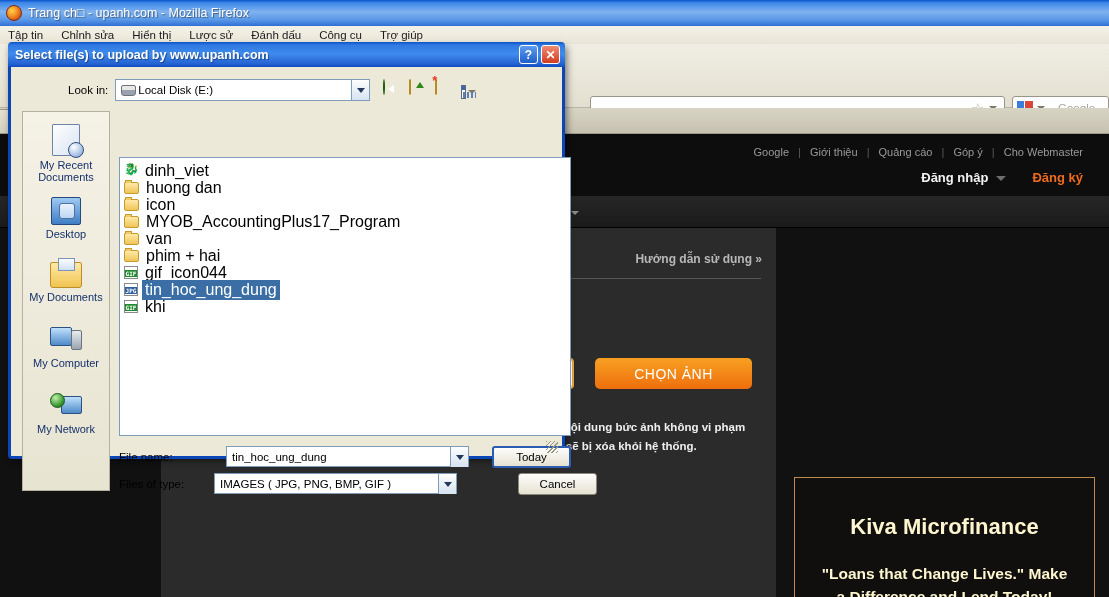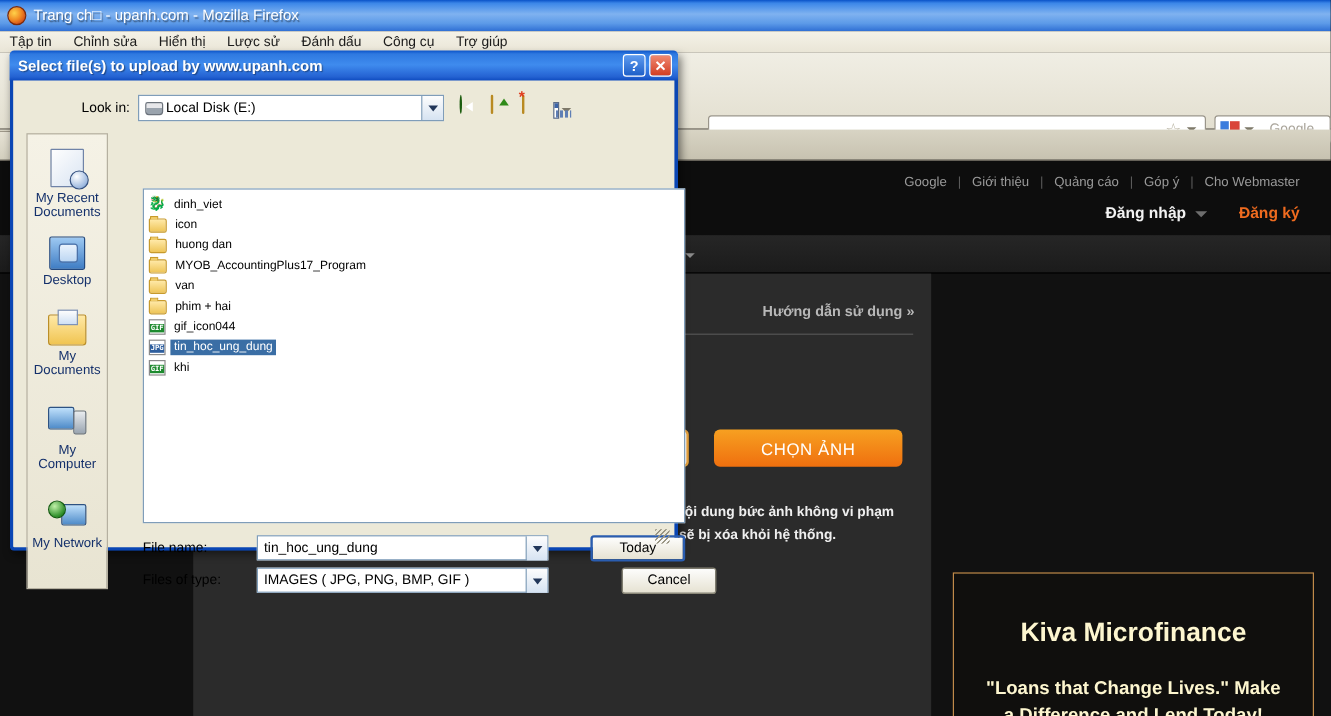--- a/index.html
+++ b/index.html
@@ -184,21 +184,21 @@
     background:linear-gradient(to bottom,#ffe49a,#e7b64a);border:1px solid #b98a22;box-sizing:border-box;position:relative;}
   .foldico.up:after{content:"";position:absolute;left:6px;top:2px;width:0;height:0;
     border-left:4px solid transparent;border-right:4px solid transparent;border-bottom:6px solid #2f8a18;}
   .foldico.new:after{content:"*";position:absolute;right:-1px;top:-7px;color:#e03c1e;font-size:13px;font-weight:bold;}
   .viewico{width:16px;height:14px;margin-top:3px;background:#fff;border:1px solid #5b6b86;box-sizing:border-box;
     background-image:linear-gradient(to bottom,#3c64a8 0 4px,#fff 4px 100%);position:relative;}
   .viewico:before{content:"";position:absolute;left:1px;top:6px;width:13px;height:6px;
     background:repeating-linear-gradient(to right,#5f7fb5 0 2px,transparent 2px 4px);}
 
   #places{
-    position:absolute;left:11px;top:66px;width:68px;height:380px;
+    position:absolute;left:11px;top:66px;width:88px;height:380px;
     background:linear-gradient(to bottom,#f5f2e6,#e8e4d2);border:1px solid #b5b0a0;box-sizing:border-box;
   }
   .place{text-align:center;color:#14306b;font-size:11px;line-height:12px;margin-top:12px;}
   .place .pico{margin:0 auto 3px auto;}
   .ic-doc{width:28px;height:32px;background:linear-gradient(135deg,#fefefe,#d9e4f2);border:1px solid #6f83a8;
     box-sizing:border-box;position:relative;border-radius:1px;}
   .ic-doc:after{content:"";position:absolute;right:-5px;bottom:-3px;width:16px;height:16px;border-radius:50%;
     background:radial-gradient(circle at 35% 30%,#fff,#9db9e0 70%,#4a6ea8);border:1px solid #34507f;box-sizing:border-box;}
   .ic-desk{width:30px;height:28px;background:linear-gradient(to bottom,#9ec9f2,#3f7dc4);border:1px solid #23497f;
     box-sizing:border-box;border-radius:2px;position:relative;}
@@ -217,36 +217,36 @@
   .ic-net:before{content:"";position:absolute;right:0;top:3px;width:21px;height:18px;border-radius:2px;
     background:linear-gradient(to bottom,#bfe0fb,#4e8bc9);border:1px solid #2d5282;box-sizing:border-box;}
   .ic-net:after{content:"";position:absolute;left:0;top:0;width:15px;height:15px;border-radius:50%;
     background:radial-gradient(circle at 35% 30%,#bff0a8,#2f8f2a 70%,#1b6b18);border:1px solid #155c12;box-sizing:border-box;}
 
   #filelist{
     position:absolute;left:108px;top:112px;width:452px;height:279px;
     background:#fff;border:1px solid #7f9db9;box-sizing:border-box;overflow:hidden;padding:4px 0 0 4px;
   }
   .frow{display:flex;align-items:center;height:17px;}
-  .frow .fname{font-size:10px;color:#000;padding:1px 3px;white-space:nowrap;}
+  .frow .fname{font-size:16px;color:#000;padding:1px 3px;white-space:nowrap;}
   .frow.sel .fname{background:#3a6ea5;color:#fff;}
   .ic-folder{width:15px;height:12px;margin-right:4px;flex:0 0 auto;border-radius:1px 2px 2px 2px;
     background:linear-gradient(to bottom,#ffe9a8,#eec558);border:1px solid #c79a2c;box-sizing:border-box;position:relative;}
   .ic-folder:before{content:"";position:absolute;left:0;top:-3px;width:7px;height:3px;
     background:#f0cc6a;border:1px solid #c79a2c;border-bottom:none;box-sizing:border-box;border-radius:1px 1px 0 0;}
   .ic-gif,.ic-jpg{width:14px;height:13px;margin-right:4px;flex:0 0 auto;background:#fff;border:1px solid #8a8a8a;
     box-sizing:border-box;position:relative;overflow:hidden;}
   .ic-gif:after{content:"GIF";position:absolute;left:0;bottom:1px;width:100%;text-align:center;
     font-family:"DejaVu Sans Mono",monospace;font-size:6px;font-weight:bold;color:#fff;background:#1d8a2e;line-height:7px;}
   .ic-jpg:after{content:"JPG";position:absolute;left:0;bottom:1px;width:100%;text-align:center;
     font-family:"DejaVu Sans Mono",monospace;font-size:6px;font-weight:bold;color:#fff;background:#2f5f9e;line-height:7px;}
   .ic-exe{width:14px;height:13px;margin-right:4px;flex:0 0 auto;position:relative;}
   .ic-exe:after{content:"\1F409";position:absolute;left:0;top:-2px;font-size:12px;color:#1a7a22;}
 
-  #fnrow{position:absolute;left:108px;top:401px;display:flex;align-items:center;}
+  #fnrow{position:absolute;left:108px;top:401px;display:flex;align-items:center;gap:12px;}
   #ftrow{position:absolute;left:108px;top:428px;display:flex;align-items:center;}
   .flbl{font-size:11.5px;color:#000;width:95px;}
   .fcombo{width:243px;height:21px;background:#fff;border:1px solid #7f9db9;box-sizing:border-box;
     display:flex;align-items:center;position:relative;}
   .fcombo .fv{font-size:11.5px;color:#000;margin-left:5px;}
   .dbtn{
     position:absolute;width:79px;height:22px;box-sizing:border-box;font-size:11.5px;color:#000;
     background:linear-gradient(to bottom,#fdfdfc,#e6e2d2);border:1px solid #8b8878;border-radius:3px;
     display:flex;align-items:center;justify-content:center;
   }
@@ -416,25 +416,25 @@
     </div>
   </div>
 
   <div id="filelist">
     <div class="frow">
       <span class="ic-exe"></span>
       <span class="fname">dinh_viet</span>
     </div>
     <div class="frow">
       <span class="ic-folder"></span>
+      <span class="fname">huong dan</span>
+    </div>
+    <div class="frow">
+      <span class="ic-folder"></span>
       <span class="fname">icon</span>
-    </div>
-    <div class="frow">
-      <span class="ic-folder"></span>
-      <span class="fname">huong dan</span>
     </div>
     <div class="frow">
       <span class="ic-folder"></span>
       <span class="fname">MYOB_AccountingPlus17_Program</span>
     </div>
     <div class="frow">
       <span class="ic-folder"></span>
       <span class="fname">van</span>
     </div>
     <div class="frow">

